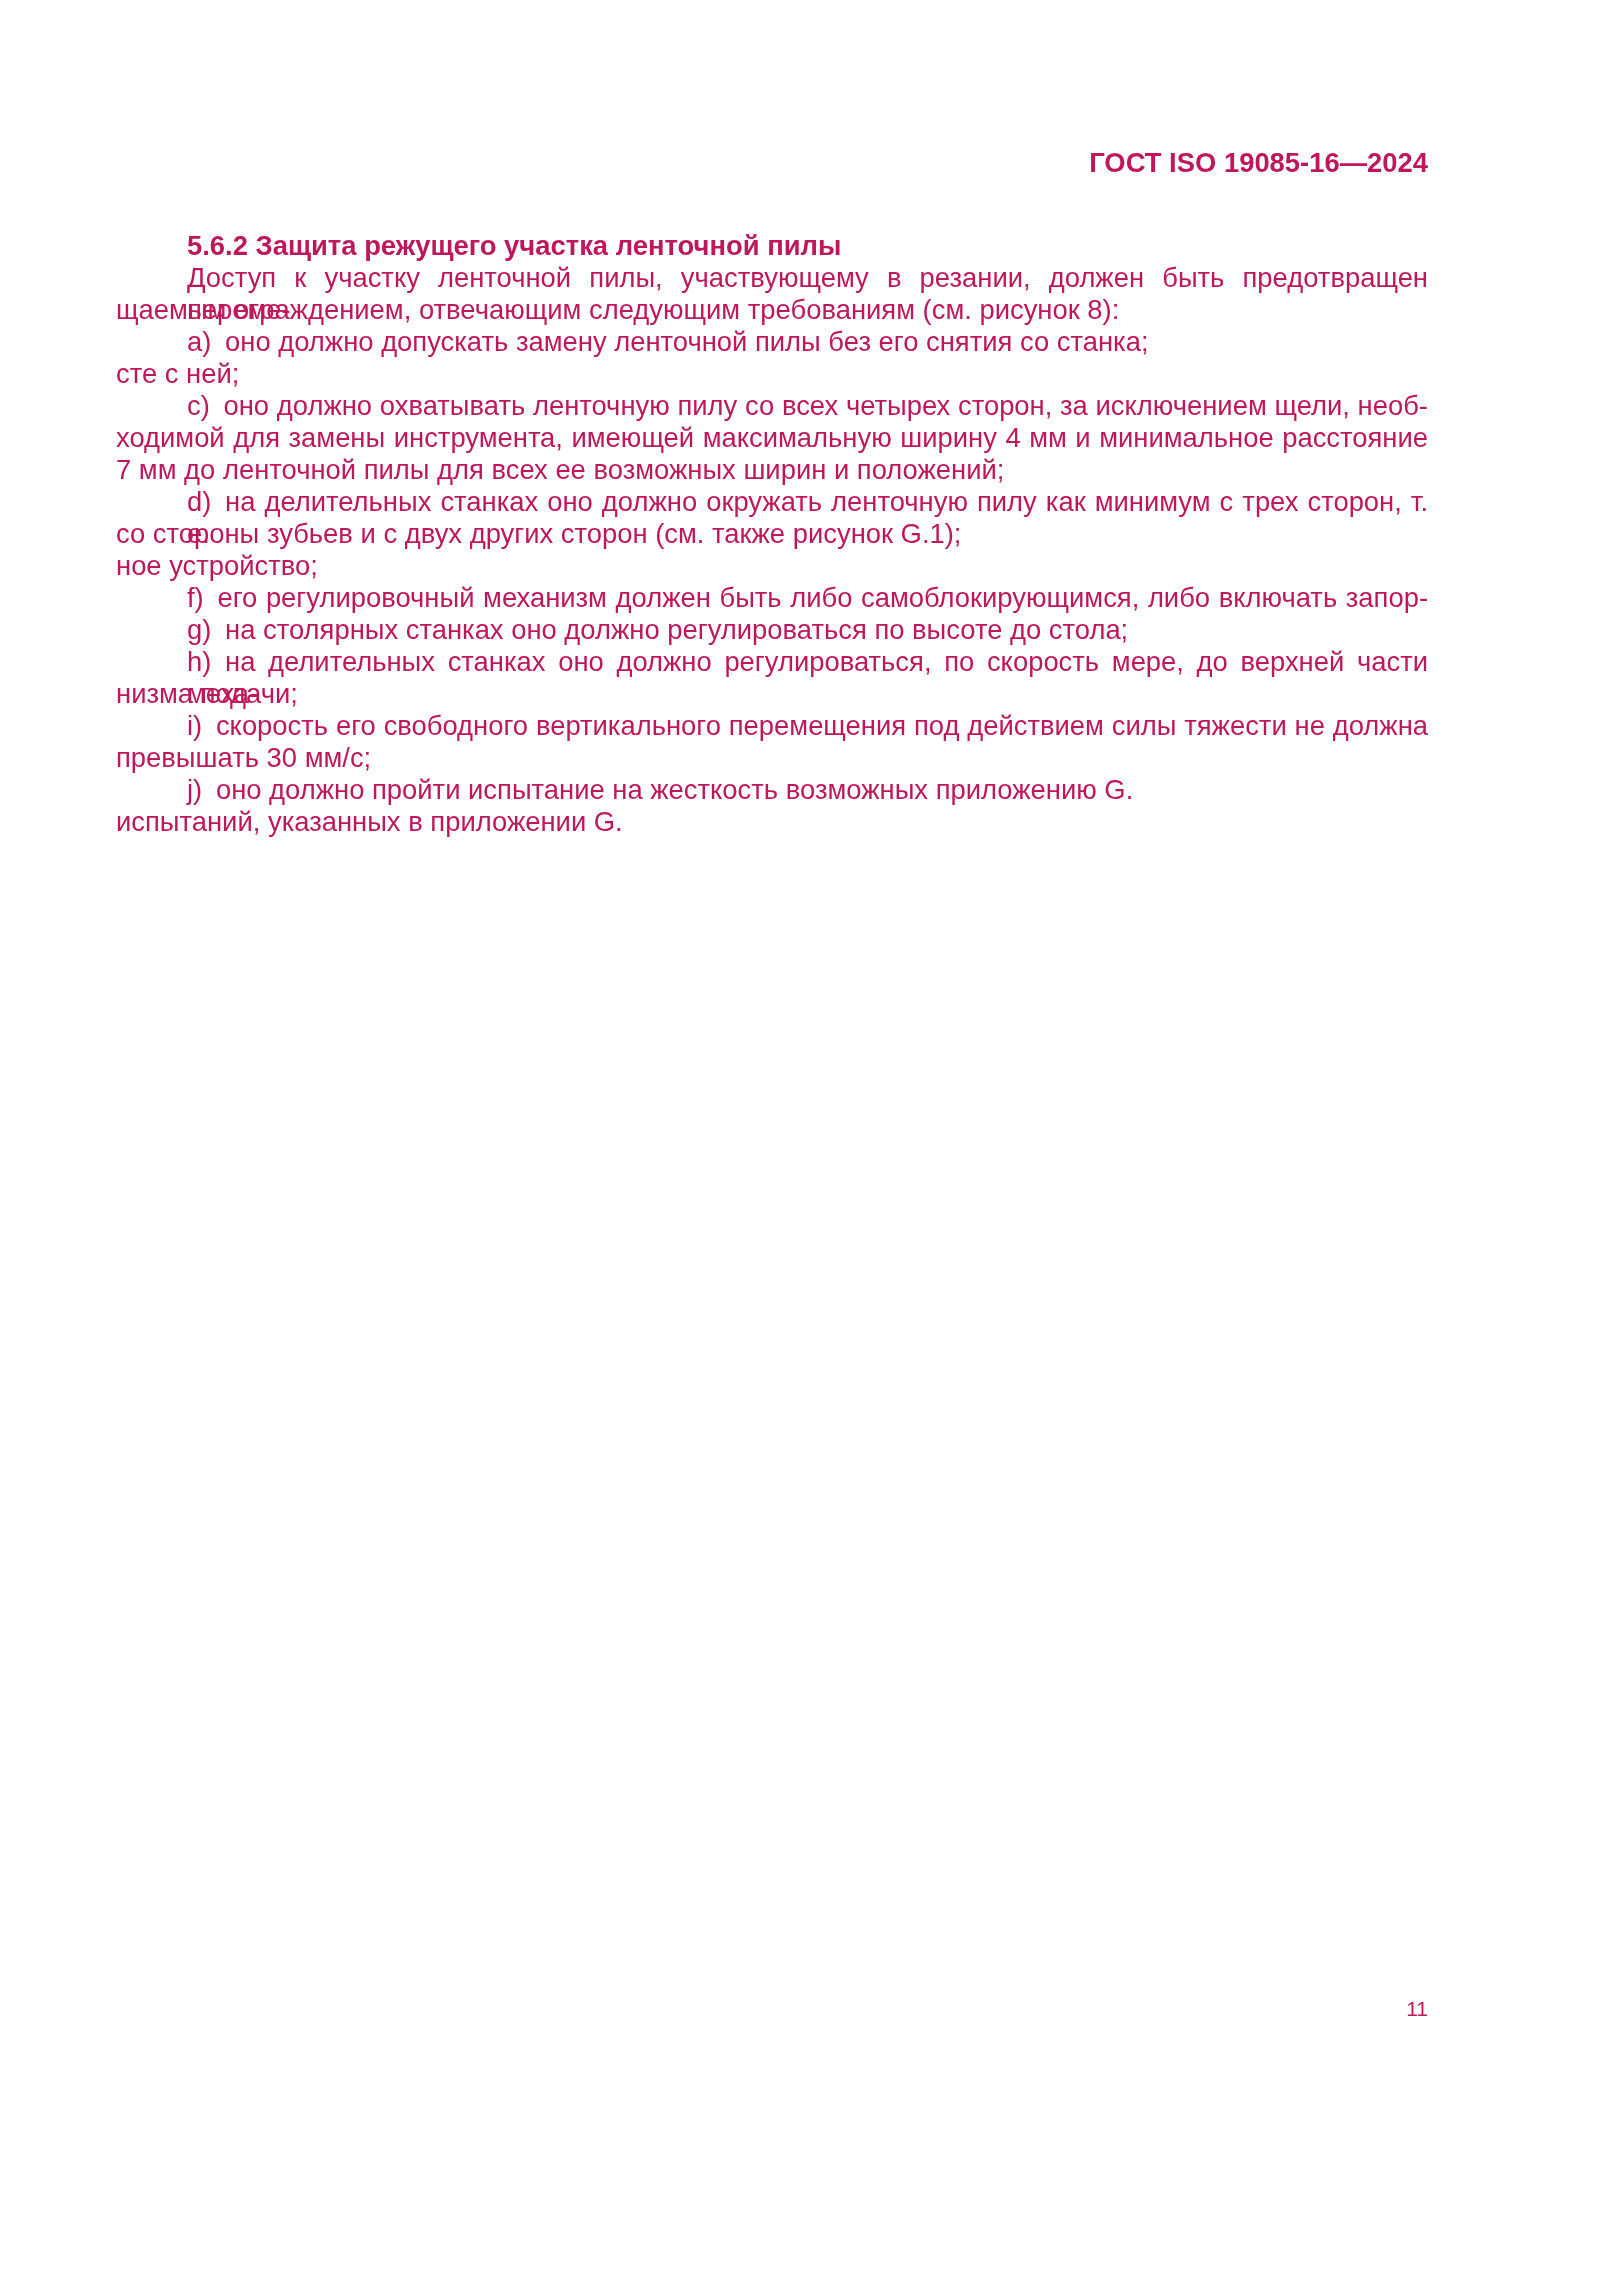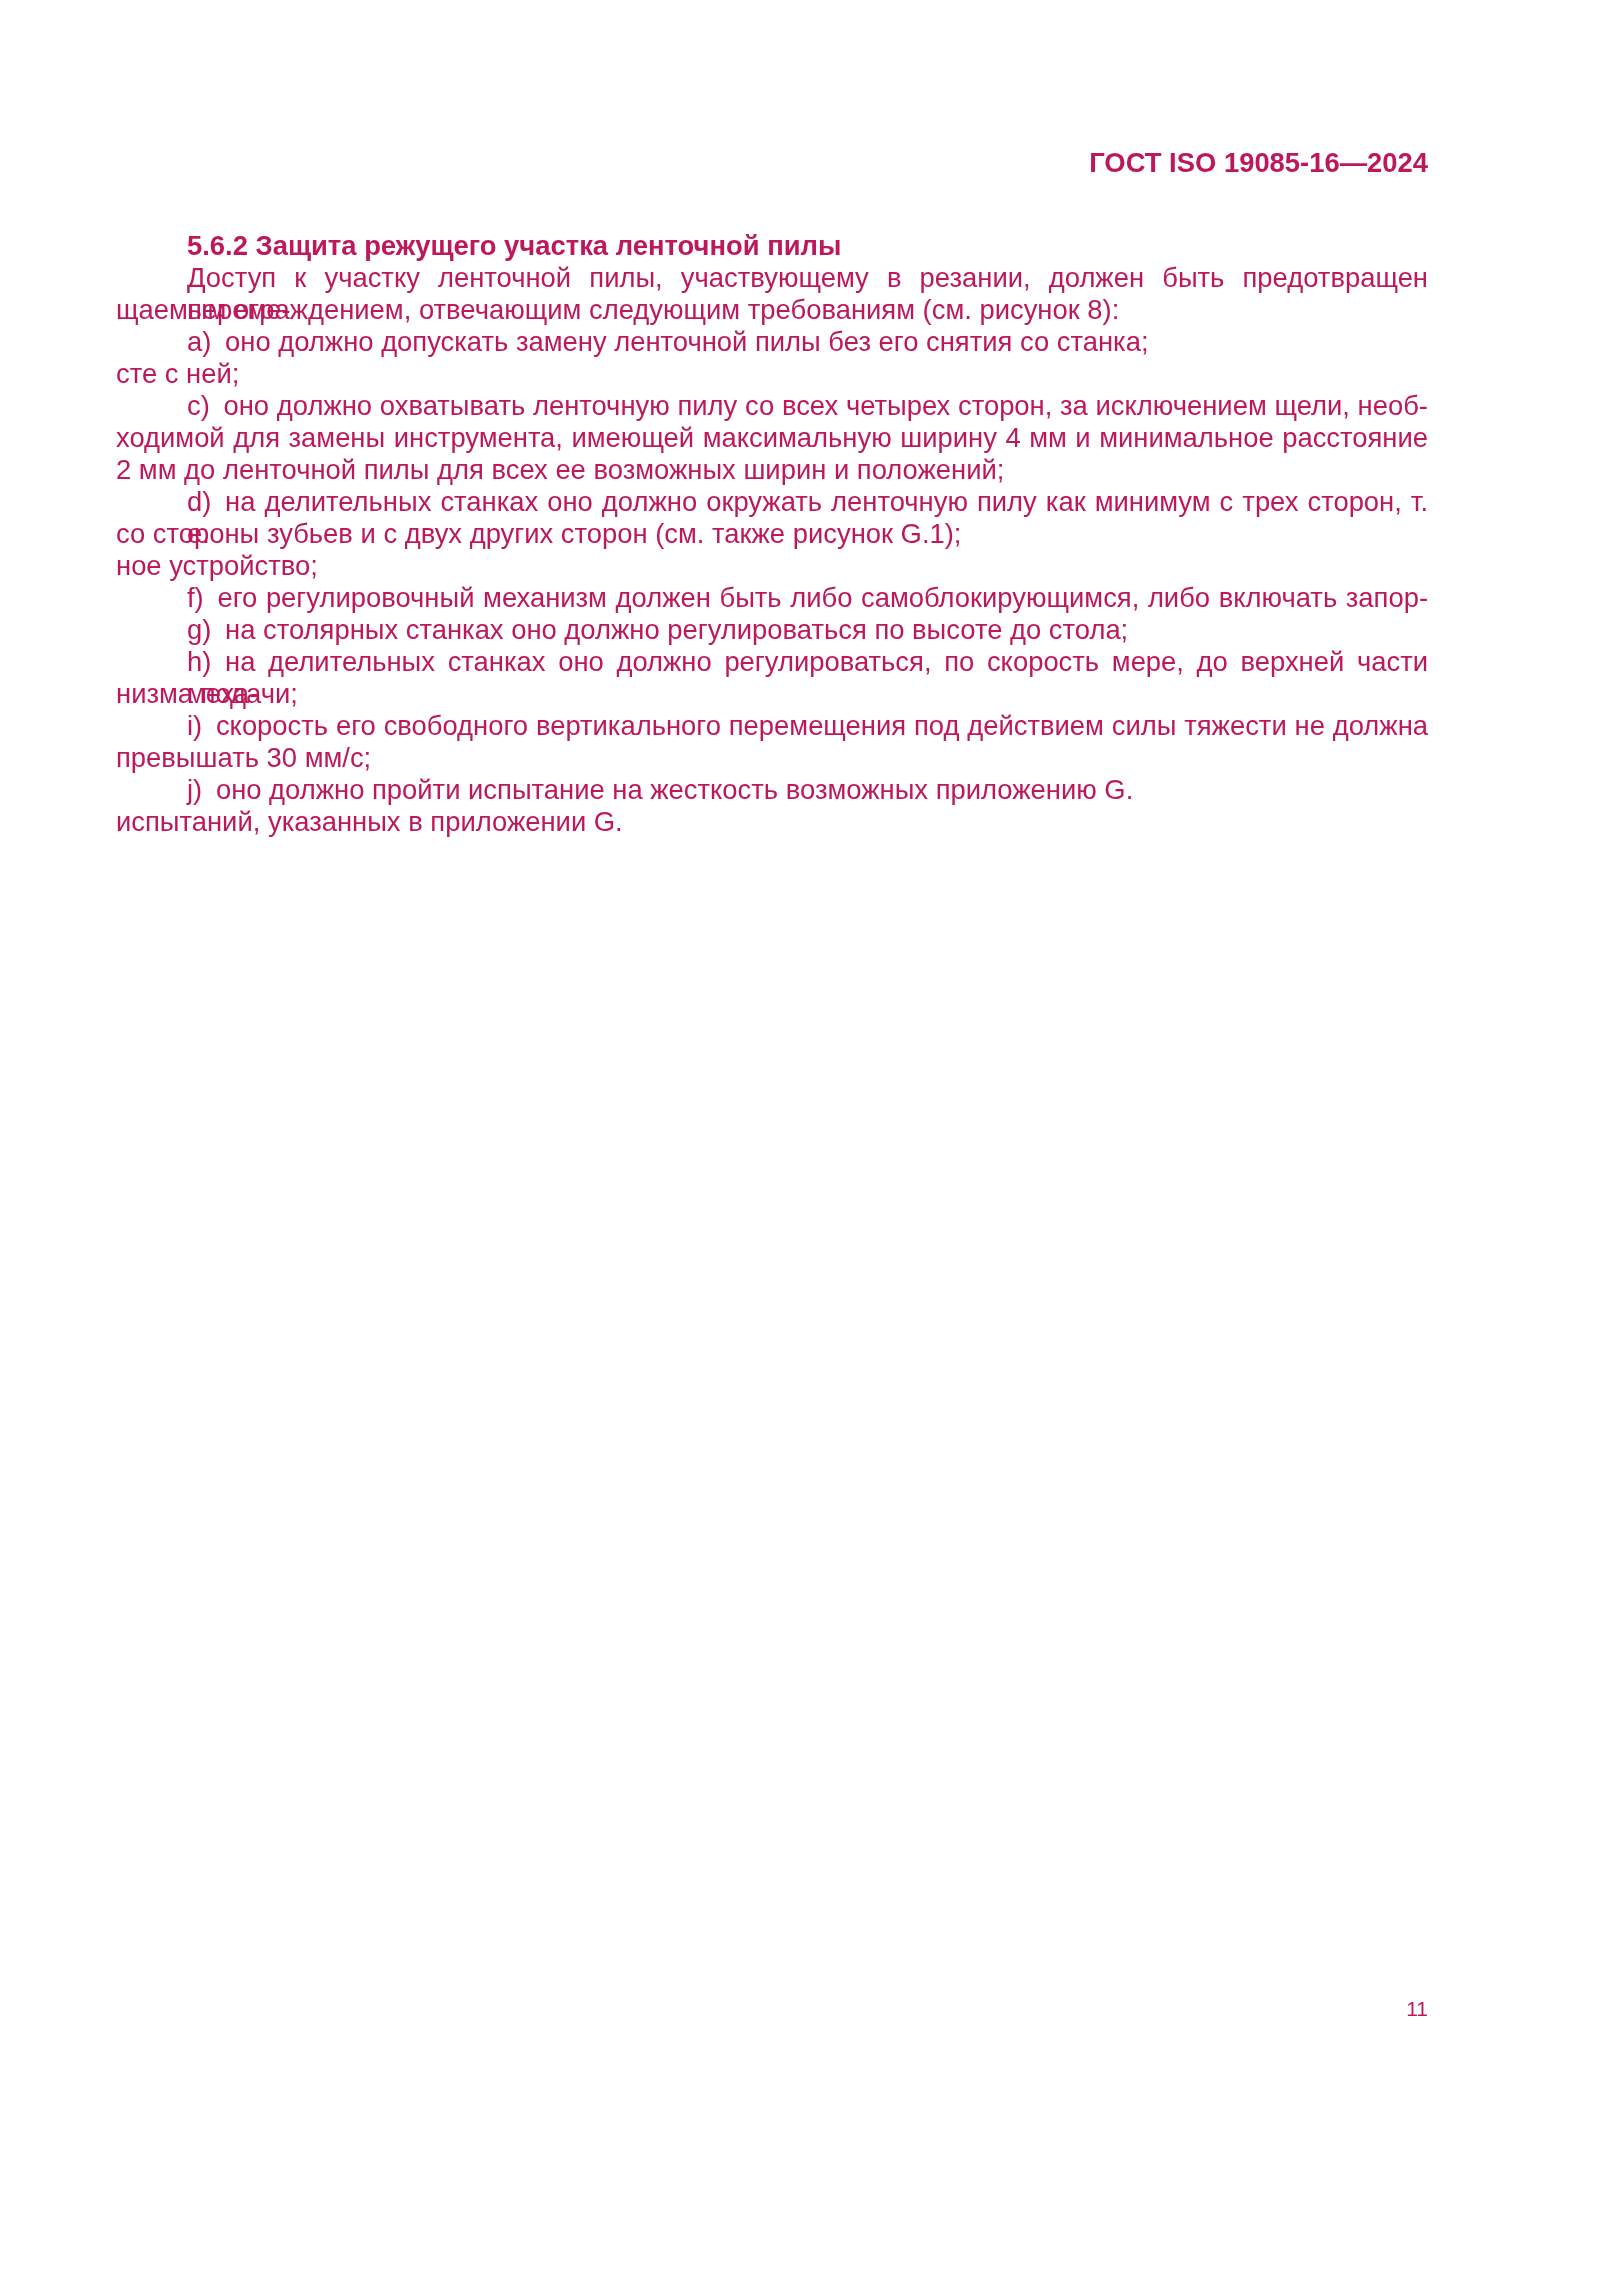--- a/index.html
+++ b/index.html
@@ -73,21 +73,21 @@
       </div>
       <div class="block">
         <div class="line first">a) оно должно допускать замену ленточной пилы без его снятия со станка;</div>
       </div>
       <div class="block">
         <div class="line">сте с ней;</div>
       </div>
       <div class="block">
         <div class="line first just">c) оно должно охватывать ленточную пилу со всех четырех сторон, за исключением щели, необ-</div>
         <div class="line just">ходимой для замены инструмента, имеющей максимальную ширину 4 мм и минимальное расстояние</div>
-        <div class="line">2 мм до ленточной пилы для всех ее возможных ширин и положений;</div>
+        <div class="line">7 мм до ленточной пилы для всех ее возможных ширин и положений;</div>
       </div>
       <div class="block">
         <div class="line first just">d) на делительных станках оно должно окружать ленточную пилу как минимум с трех сторон, т. е.</div>
         <div class="line">со стороны зубьев и с двух других сторон (см. также рисунок G.1);</div>
       </div>
       <div class="block">
         <div class="line">ное устройство;</div>
         <div class="line first just">f) его регулировочный механизм должен быть либо самоблокирующимся, либо включать запор-</div>
       </div>
       <div class="block">

